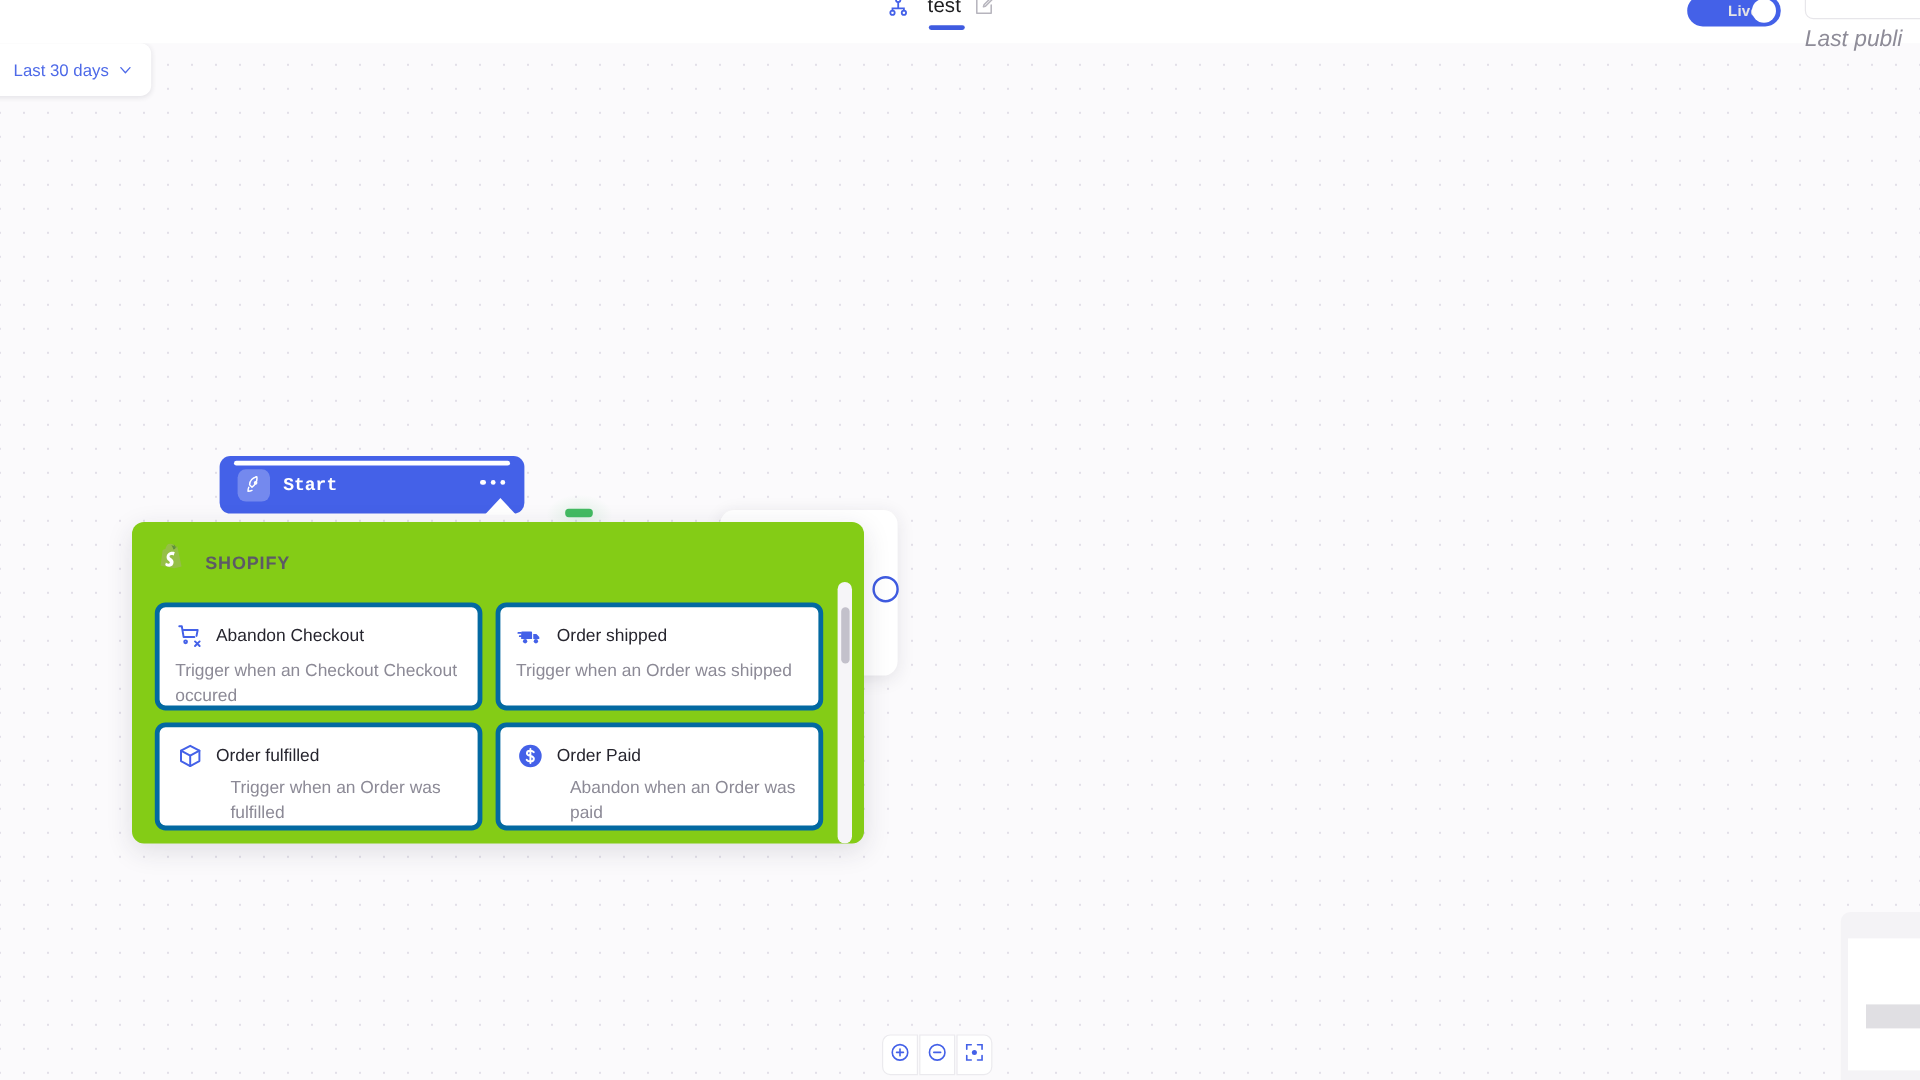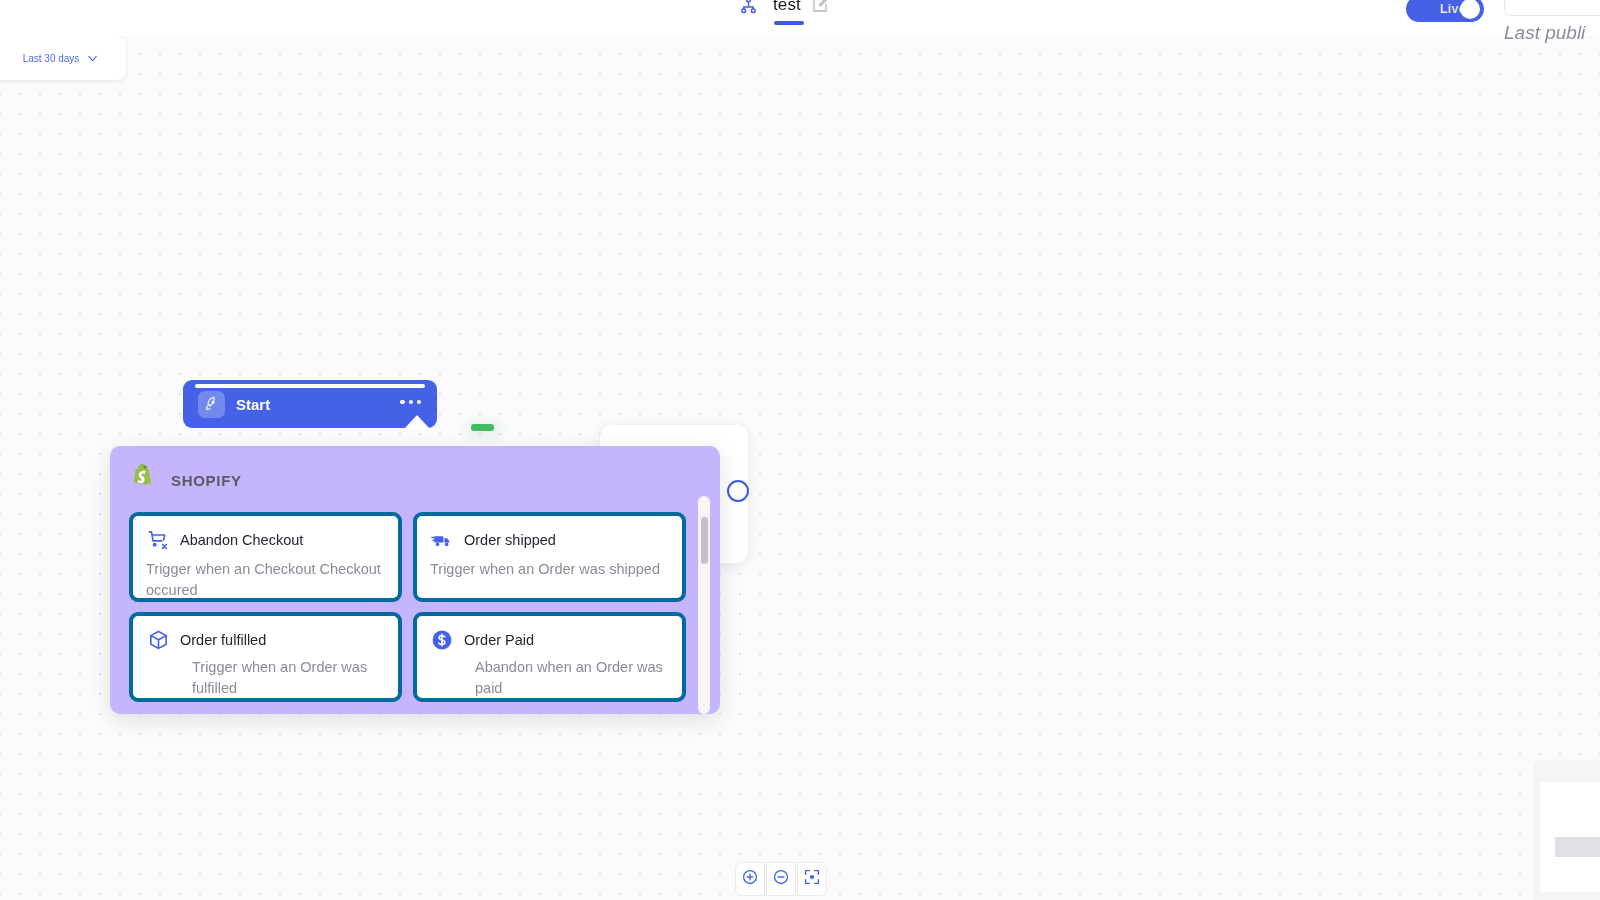--- a/index.html
+++ b/index.html
@@ -91,21 +91,21 @@
     position: absolute; left: -14px; top: 36px;
     width: 140px; height: 44px;
     background: #ffffff;
     border-radius: 9px;
     box-shadow: 0 1px 4px rgba(40,38,60,.10);
     display: flex; align-items: center; justify-content: center;
     gap: 7px;
     padding-left: 10px;
     z-index: 30;
   }
-  .date-filter-label { font-size: 10px; color: #4e6ae8; }
+  .date-filter-label { font-size: 14px; color: #4e6ae8; }
   .chev { display: flex; align-items: center; }
 
   
   .back-card {
     position: absolute; left: 600px; top: 425px;
     width: 148px; height: 138px;
     background: #ffffff;
     border-radius: 12px;
     box-shadow: 0 3px 14px rgba(40,38,60,.10);
     z-index: 10;
@@ -150,44 +150,44 @@
     background: #ffffff;
   }
   .start-icon-box {
     width: 27px; height: 27px; border-radius: 7px;
     background: rgba(255,255,255,.26);
     margin-left: 15px;
     display: flex; align-items: center; justify-content: center;
   }
   .start-label {
     margin-left: 11px;
-    color: #ffffff; font-size: 15px; font-weight: 700;
+    color: #ffffff; font-size: 15px; font-weight: 700; font-family: Liberation Mono, monospace;
   }
   .start-dots {
     position: absolute; right: 16px; top: 20px;
     display: flex; gap: 4px;
   }
   .start-dots i {
     width: 4.2px; height: 4.2px; border-radius: 50%;
     background: #ffffff; display: block;
   }
   .popover-arrow {
     position: absolute; left: 404px; top: 415px;
     width: 0; height: 0;
     border-left: 13px solid transparent;
     border-right: 13px solid transparent;
     border-bottom: 14px solid #ffffff;
     z-index: 22;
   }
 
   
   .trigger-panel {
-    position: absolute; left: 110px; top: 446px;
+    position: absolute; left: 110px; top: 435px;
     width: 610px; height: 268px;
-    background: #c4b5fd;
+    background: #84cc16;
     border-radius: 10px;
     box-shadow: 0 6px 22px rgba(40,38,60,.13);
     z-index: 25;
     overflow: hidden;
   }
   .panel-header {
     display: flex; align-items: center; gap: 14px;
     padding: 18px 0 0 21px;
   }
   .shopify-name {

